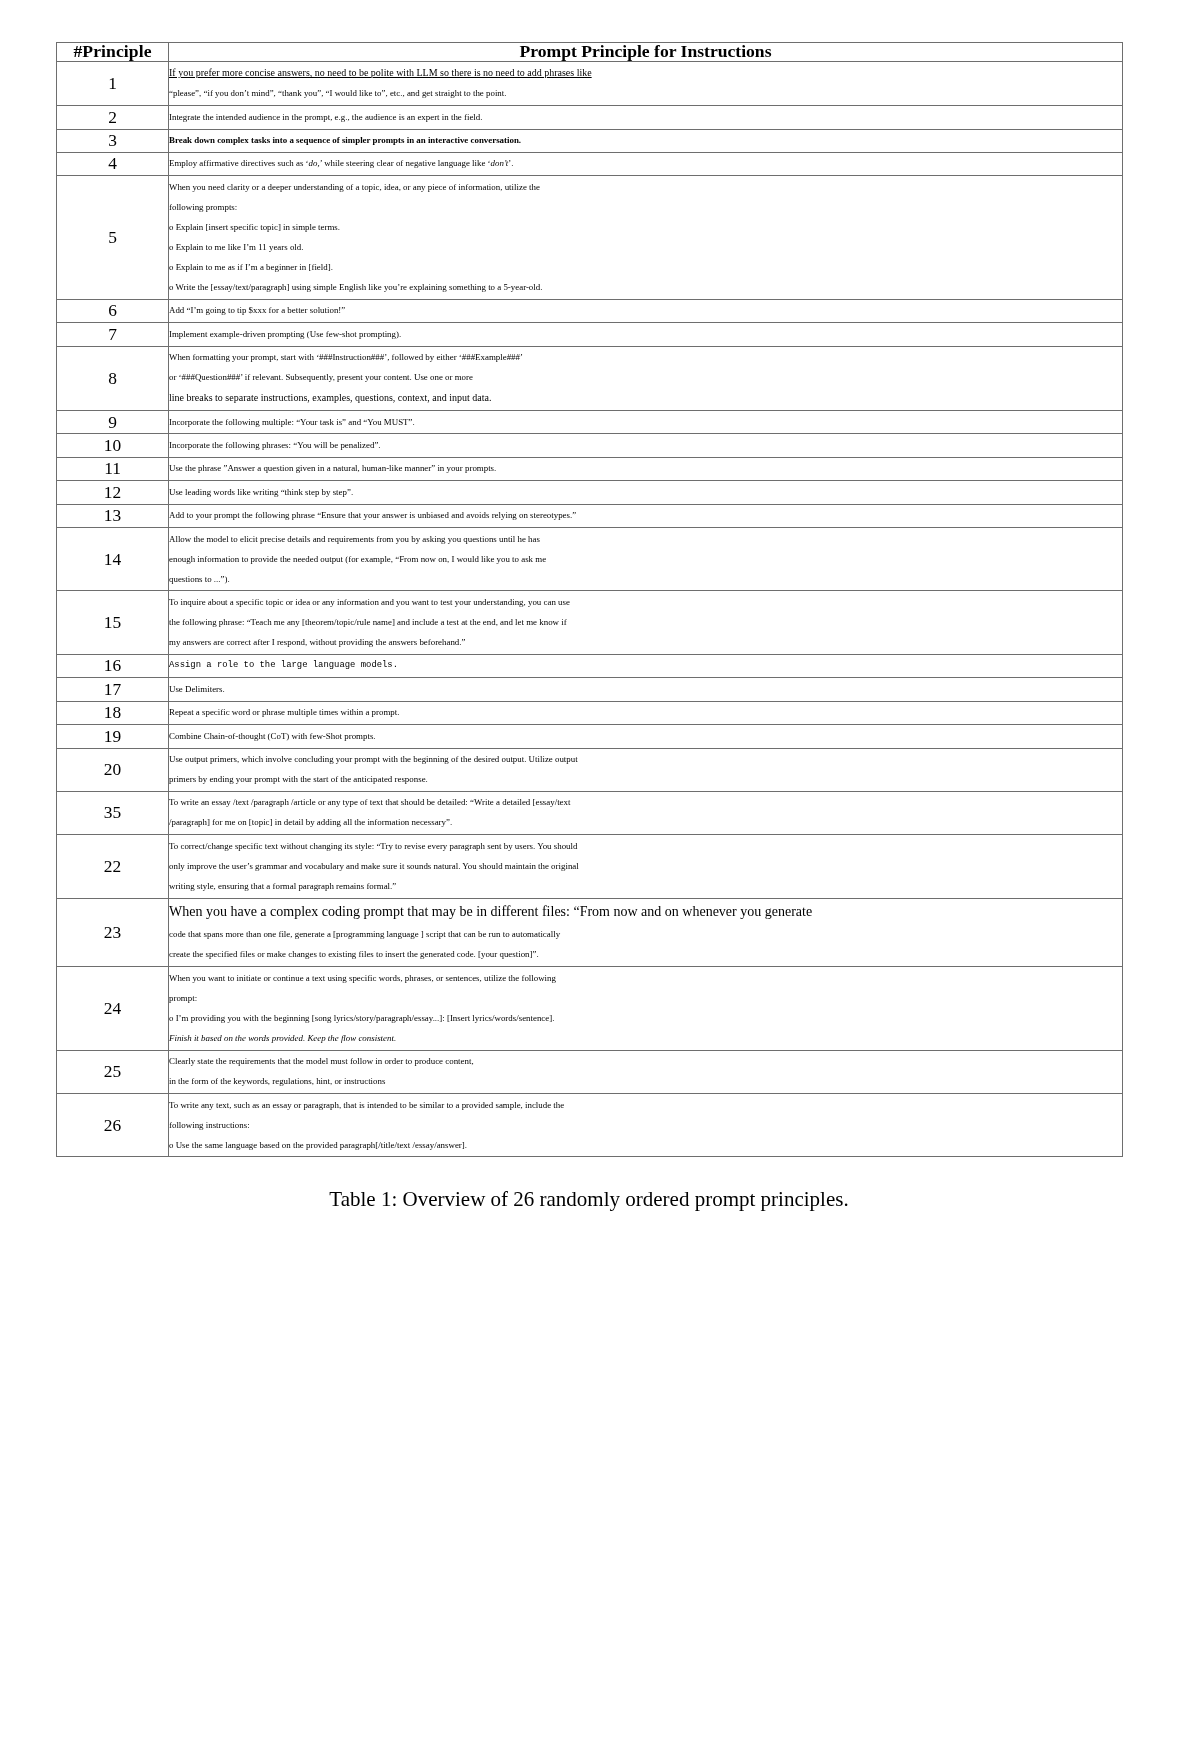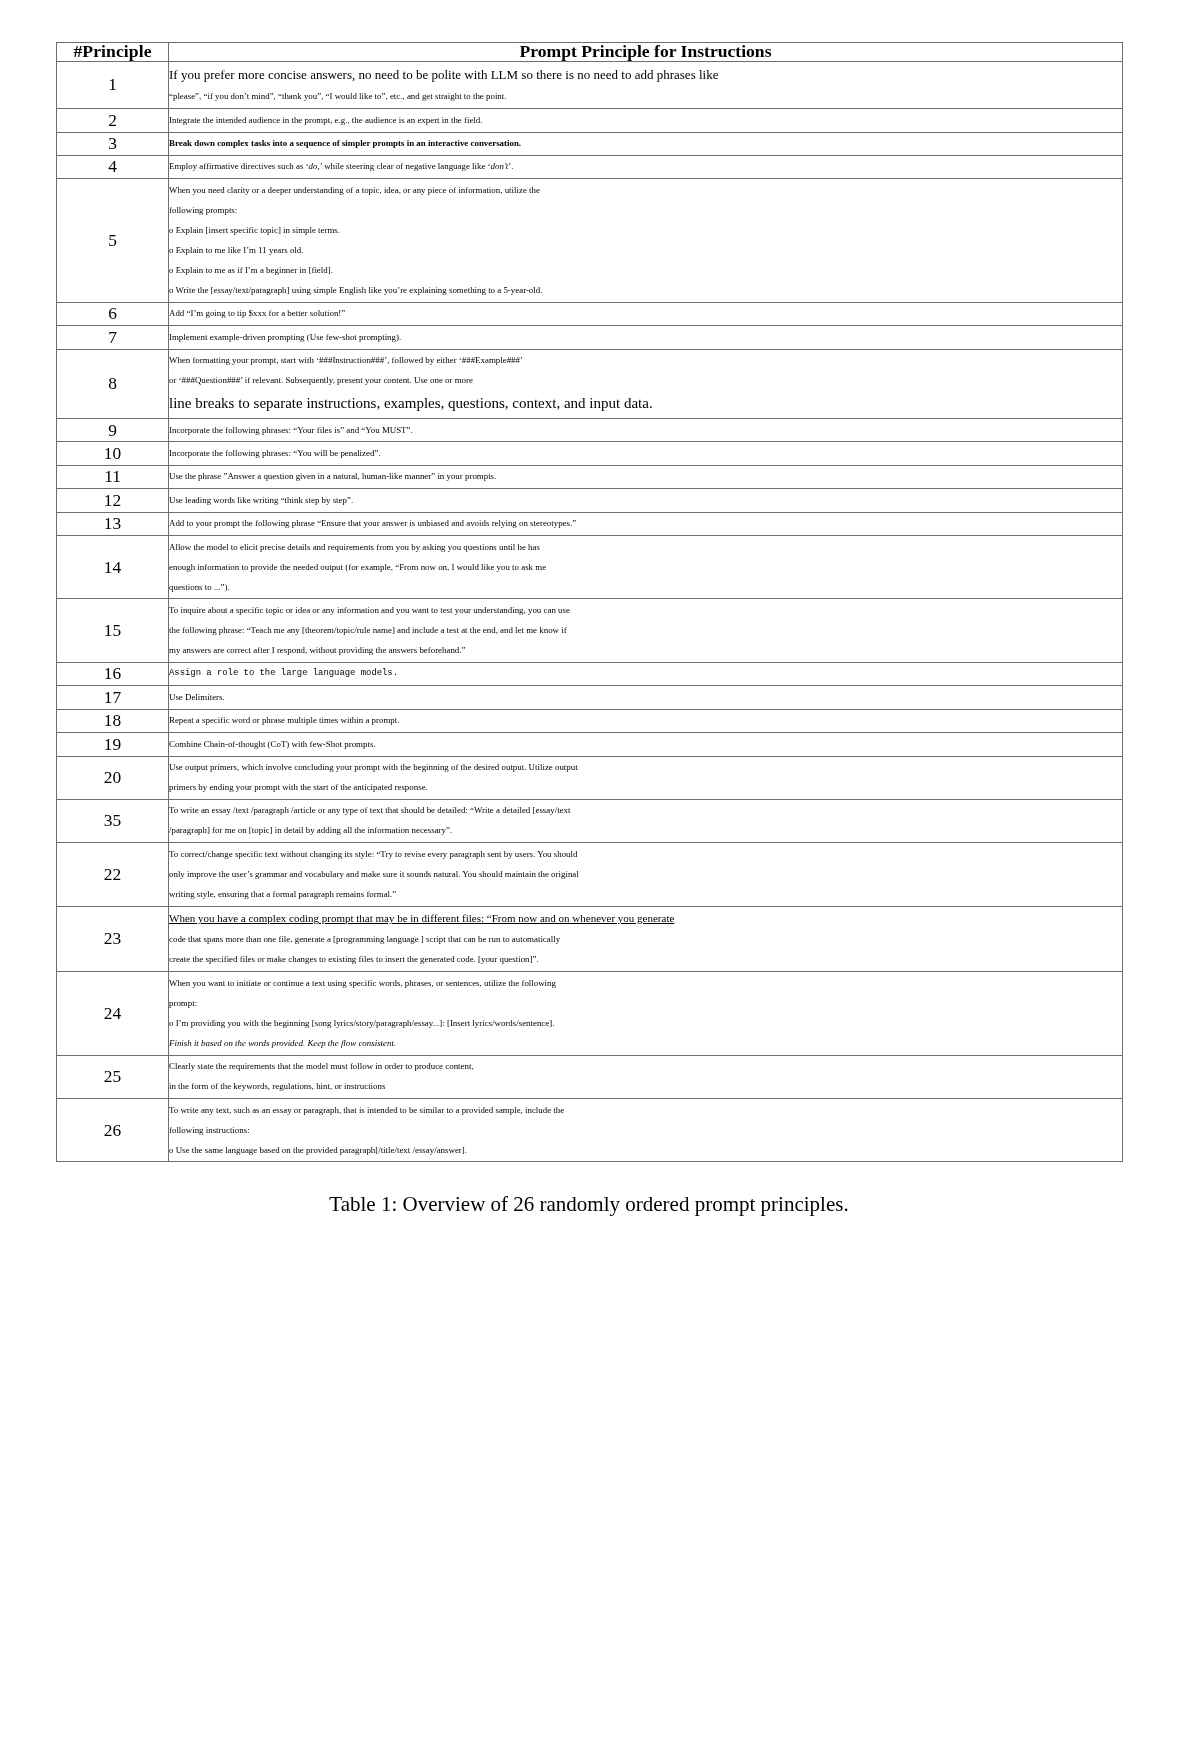--- a/index.html
+++ b/index.html
@@ -89,21 +89,21 @@
     <thead>
       <tr>
         <th class="h-num">#Principle</th>
         <th class="h-text">Prompt Principle for Instructions</th>
       </tr>
     </thead>
     <tbody id="tbody">
         <tr>
           <td class="num">1</td>
           <td class="text">
-            <span class="ln" style="font-size: 13px;">If you prefer more concise answers, no need to be polite with LLM so there is no need to add phrases like</span>
+            <span class="ln" style="font-size: 10px; text-decoration: underline;">If you prefer more concise answers, no need to be polite with LLM so there is no need to add phrases like</span>
             <span class="ln" style="font-size: 8.9px;">“please”, “if you don’t mind”, “thank you”, “I would like to”, etc., and get straight to the point.</span>
           </td>
         </tr>
         <tr>
           <td class="num">2</td>
           <td class="text">
             <span class="ln" style="font-size: 8.9px;">Integrate the intended audience in the prompt, e.g., the audience is an expert in the field.</span>
           </td>
         </tr>
         <tr>
@@ -139,27 +139,27 @@
           <td class="num">7</td>
           <td class="text">
             <span class="ln" style="font-size: 8.9px;">Implement example-driven prompting (Use few-shot prompting).</span>
           </td>
         </tr>
         <tr>
           <td class="num">8</td>
           <td class="text">
             <span class="ln" style="font-size: 8.9px;">When formatting your prompt, start with ‘###Instruction###’, followed by either ‘###Example###’</span>
             <span class="ln" style="font-size: 8.9px;">or ‘###Question###’ if relevant. Subsequently, present your content. Use one or more</span>
-            <span class="ln" style="font-size: 15px;">line breaks to separate instructions, examples, questions, context, and input data.</span>
+            <span class="ln" style="font-size: 10px;">line breaks to separate instructions, examples, questions, context, and input data.</span>
           </td>
         </tr>
         <tr>
           <td class="num">9</td>
           <td class="text">
-            <span class="ln" style="font-size: 8.9px;">Incorporate the following phrases: “Your files is” and “You MUST”.</span>
+            <span class="ln" style="font-size: 8.9px;">Incorporate the following multiple: “Your task is” and “You MUST”.</span>
           </td>
         </tr>
         <tr>
           <td class="num">10</td>
           <td class="text">
             <span class="ln" style="font-size: 8.9px;">Incorporate the following phrases: “You will be penalized”.</span>
           </td>
         </tr>
         <tr>
           <td class="num">11</td>
@@ -237,21 +237,21 @@
           <td class="num">22</td>
           <td class="text">
             <span class="ln" style="font-size: 8.9px;">To correct/change specific text without changing its style: “Try to revise every paragraph sent by users. You should</span>
             <span class="ln" style="font-size: 8.9px;">only improve the user’s grammar and vocabulary and make sure it sounds natural. You should maintain the original</span>
             <span class="ln" style="font-size: 8.9px;">writing style, ensuring that a formal paragraph remains formal.”</span>
           </td>
         </tr>
         <tr>
           <td class="num">23</td>
           <td class="text">
-            <span class="ln" style="font-size: 11px; text-decoration: underline;">When you have a complex coding prompt that may be in different files: “From now and on whenever you generate</span>
+            <span class="ln" style="font-size: 14px;">When you have a complex coding prompt that may be in different files: “From now and on whenever you generate</span>
             <span class="ln" style="font-size: 8.9px;">code that spans more than one file, generate a [programming language ] script that can be run to automatically</span>
             <span class="ln" style="font-size: 8.9px;">create the specified files or make changes to existing files to insert the generated code. [your question]”.</span>
           </td>
         </tr>
         <tr>
           <td class="num">24</td>
           <td class="text">
             <span class="ln" style="font-size: 8.9px;">When you want to initiate or continue a text using specific words, phrases, or sentences, utilize the following</span>
             <span class="ln" style="font-size: 8.9px;">prompt:</span>
             <span class="ln" style="font-size: 8.9px;">o I’m providing you with the beginning [song lyrics/story/paragraph/essay...]: [Insert lyrics/words/sentence].</span>

